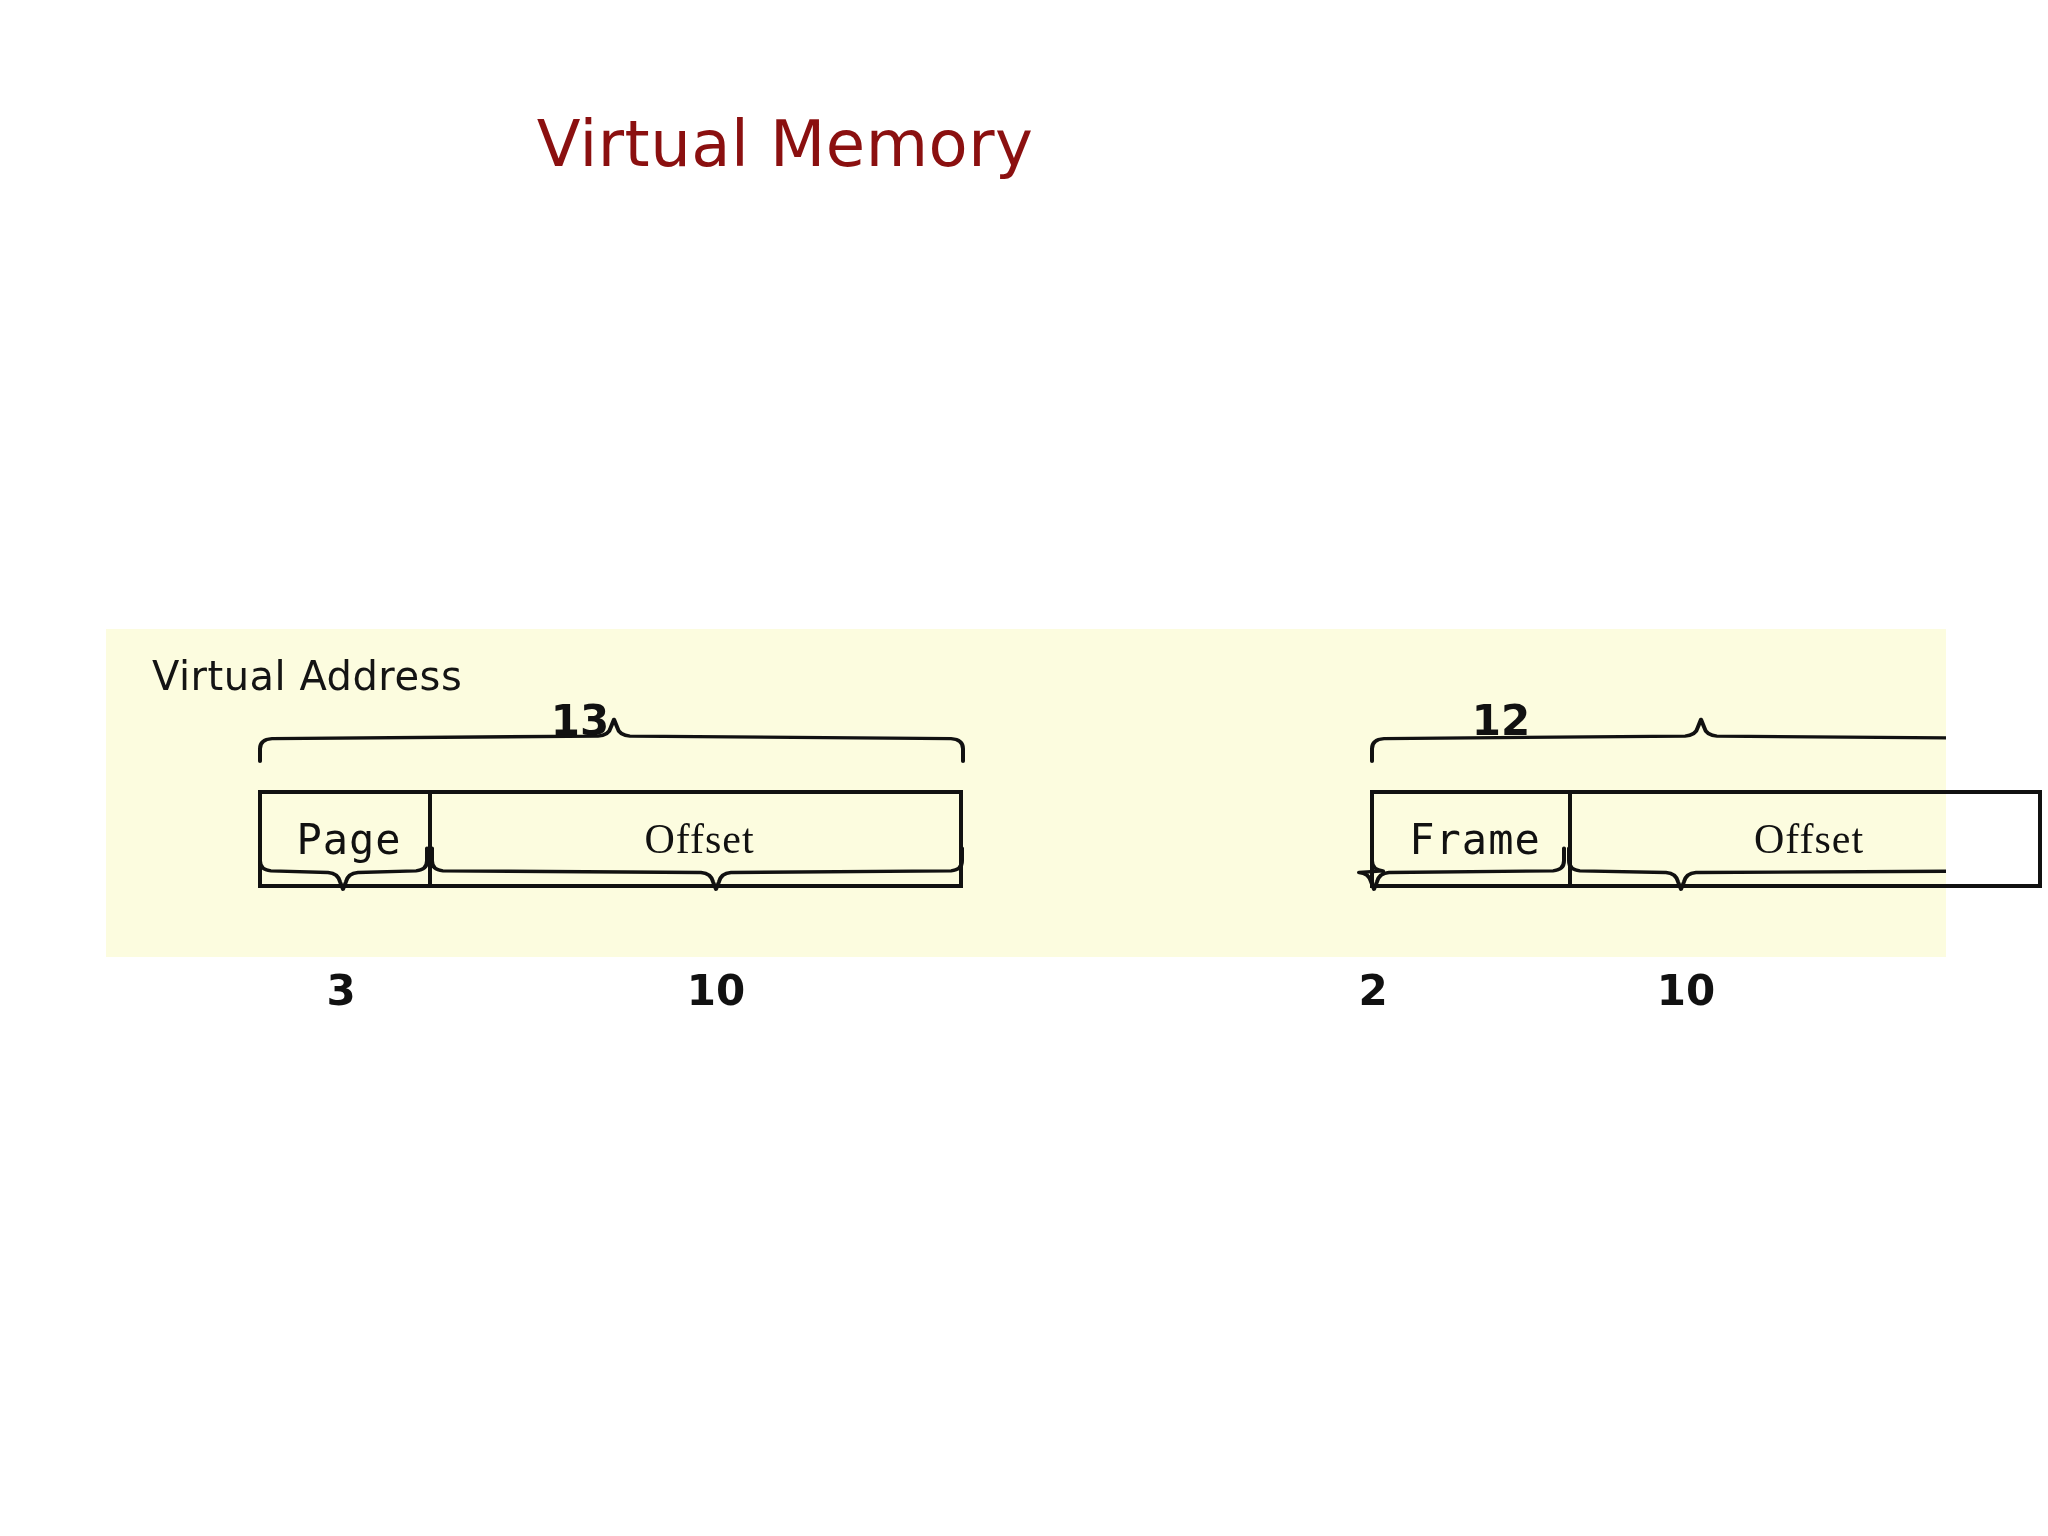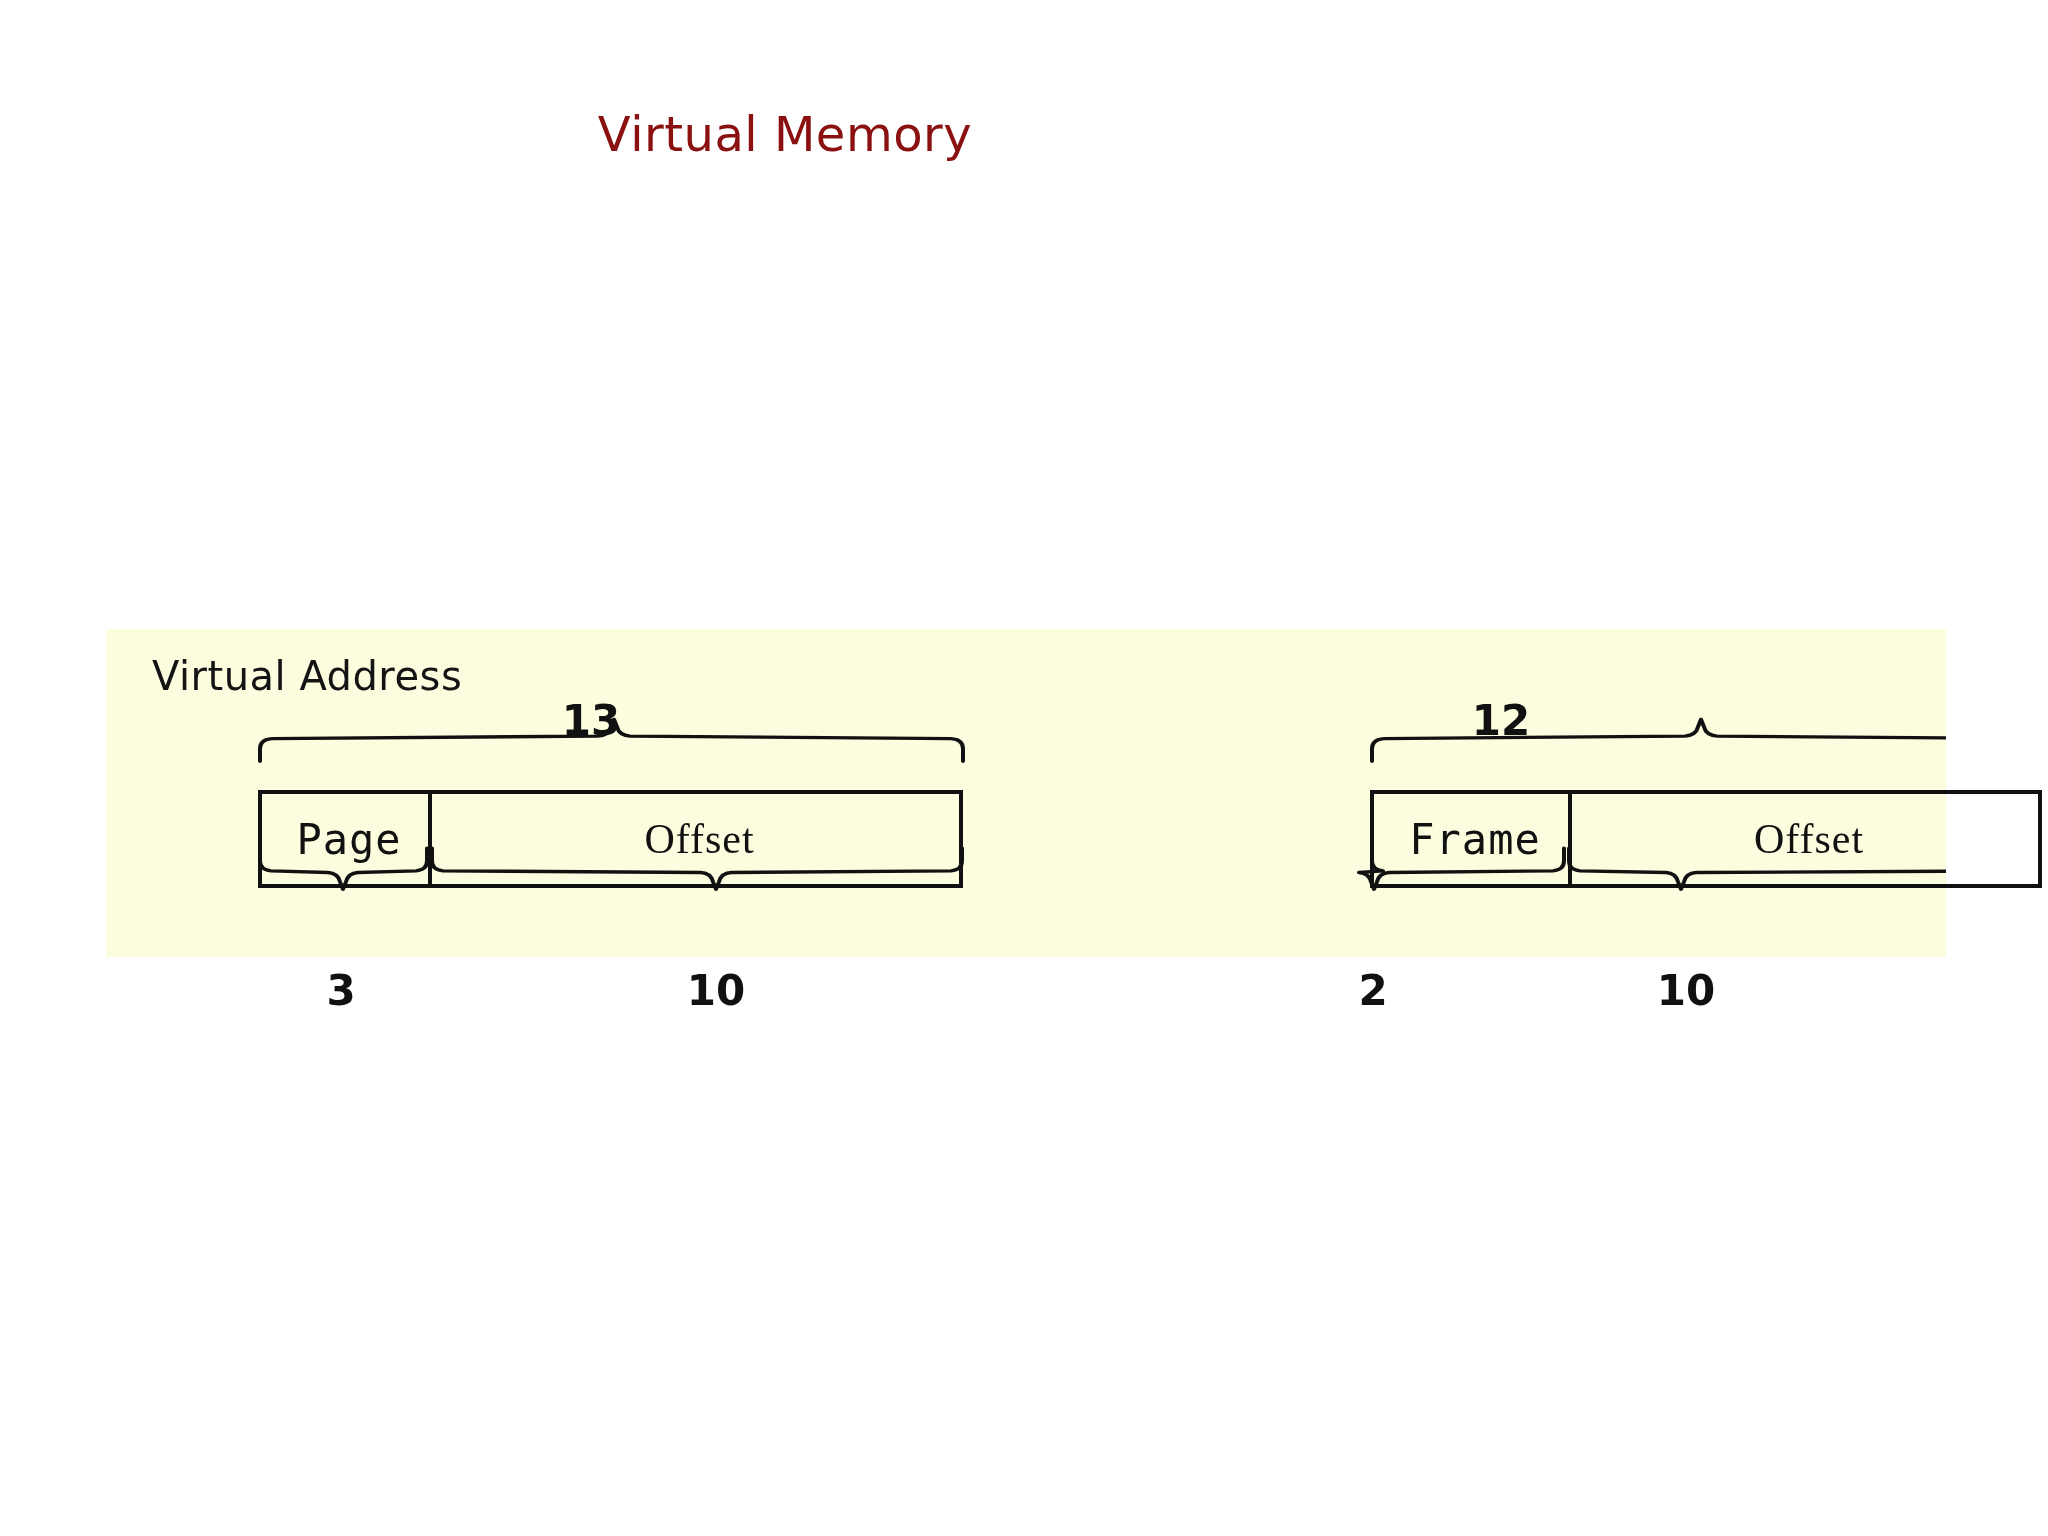--- a/index.html
+++ b/index.html
@@ -17,21 +17,21 @@
   }
 
   
   #slide-title {
     position: absolute;
     left: 0;
     top: 104px;
     width: 1570px;
     text-align: center;
     font-family: "DejaVu Sans", sans-serif;
-    font-size: 48px;
+    font-size: 64px;
     font-weight: 400;
     letter-spacing: 0.5px;
     color: #8b1010;
     white-space: nowrap;
     line-height: 1.25;
   }
 
   
   #diagram-panel {
     position: absolute;
@@ -67,21 +67,21 @@
   .total-bits {
     position: absolute;
     top: 67px;
     font-family: "DejaVu Sans", sans-serif;
     font-size: 42px;
     font-weight: bold;
     color: #111111;
     text-align: center;
     white-space: nowrap;
   }
-  #virtual-total-bits  { left: 455px; width: 60px; }
+  #virtual-total-bits  { left: 444px; width: 60px; }
   #physical-total-bits { left: 475px; width: 60px; }
 
   
   .field-bits {
     position: absolute;
     top: 337px;
     font-family: "DejaVu Sans", sans-serif;
     font-size: 42px;
     font-weight: bold;
     color: #111111;

